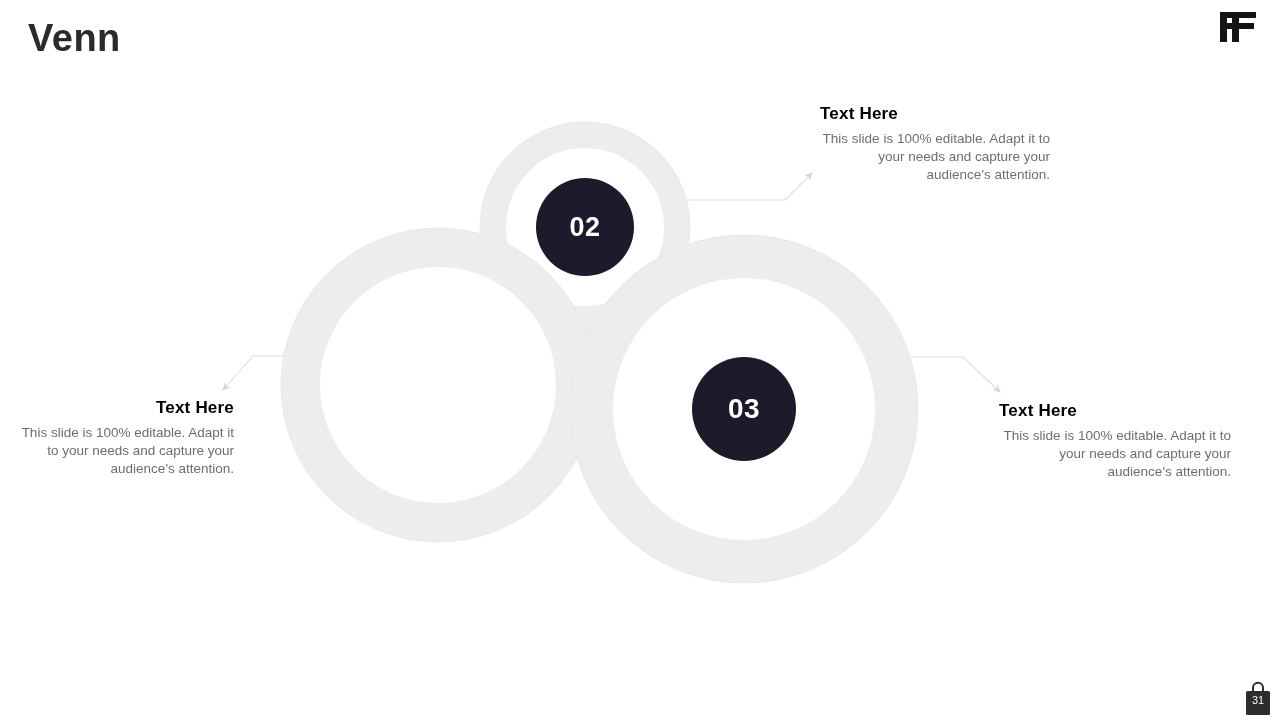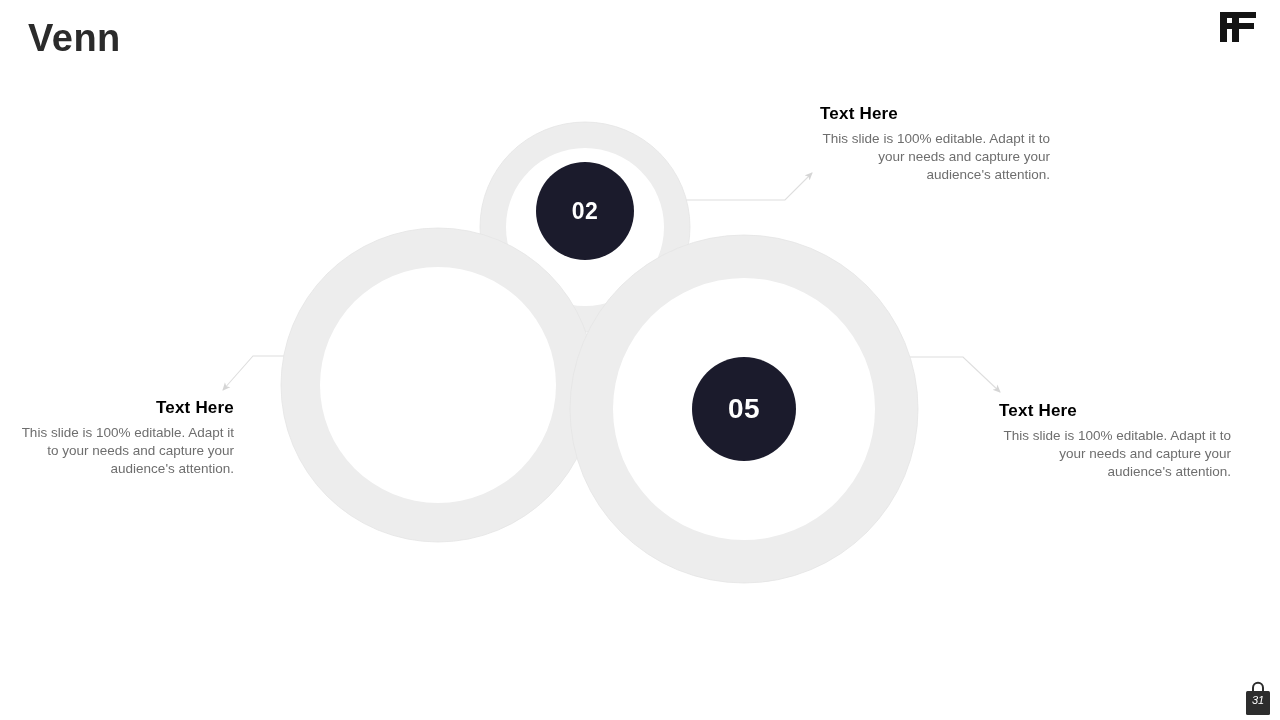--- a/index.html
+++ b/index.html
@@ -62,23 +62,23 @@
     justify-content: center;
     font-weight: bold;
     letter-spacing: 0.5px;
   }
   .num-01 {
     left: 388px; top: 335px;
     width: 100px; height: 100px;
     font-size: 27px;
   }
   .num-02 {
-    left: 536px; top: 162px;
+    left: 536px; top: 178px;
     width: 98px; height: 98px;
-    font-size: 23px;
+    font-size: 27px;
   }
   .num-03 {
     left: 692px; top: 357px;
     width: 104px; height: 104px;
     font-size: 28px;
   }
 
   
   .callout { position: absolute; }
   .callout h3 {
@@ -100,21 +100,20 @@
   .callout-left      { left: 8px;   top: 398px; width: 226px; text-align: right; }
   .callout-right     { left: 999px; top: 401px; width: 232px; text-align: left; }
 
   
   .page-badge {
     position: absolute;
     left: 1243px;
     top: 680px;
     width: 30px;
     height: 36px;
-    font-style: italic;
   }
   .page-badge .bag-number {
     position: absolute;
     left: 0;
     top: 13px;
     width: 30px;
     text-align: center;
     font-size: 11px;
     color: #ffffff;
     line-height: 14px;
@@ -159,21 +158,21 @@
 
     <g>
       <circle cx="744" cy="409" r="174" fill="#ededed" stroke="#e4e4e4" stroke-width="0.8"></circle>
       <circle cx="744" cy="409" r="131" fill="#ffffff"></circle>
     </g>
   </svg>
 
 
   <div class="num-badge num-02">02</div>
 
-  <div class="num-badge num-03">05</div>
+  <div class="num-badge num-03">03</div>
 </div>
 
 <div class="callout callout-top-right">
   <h3>Text Here</h3>
   <p>This slide is 100% editable. Adapt it to your needs and capture your audience's attention.</p>
 </div>
 
 <div class="callout callout-left">
   <h3>Text Here</h3>
   <p>This slide is 100% editable. Adapt it to your needs and capture your audience's attention.</p>

